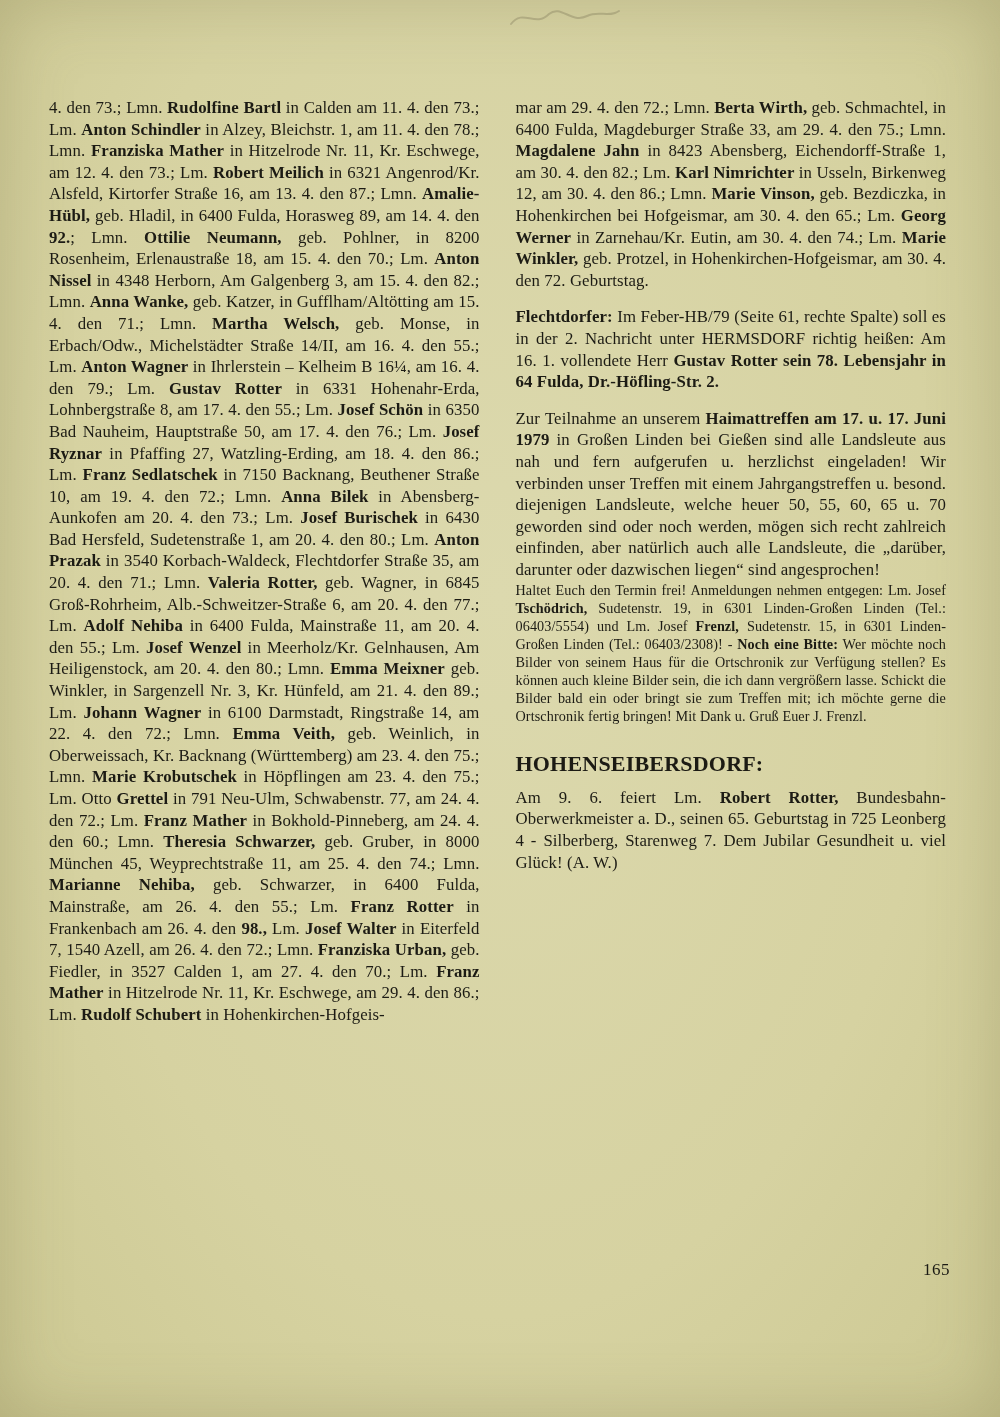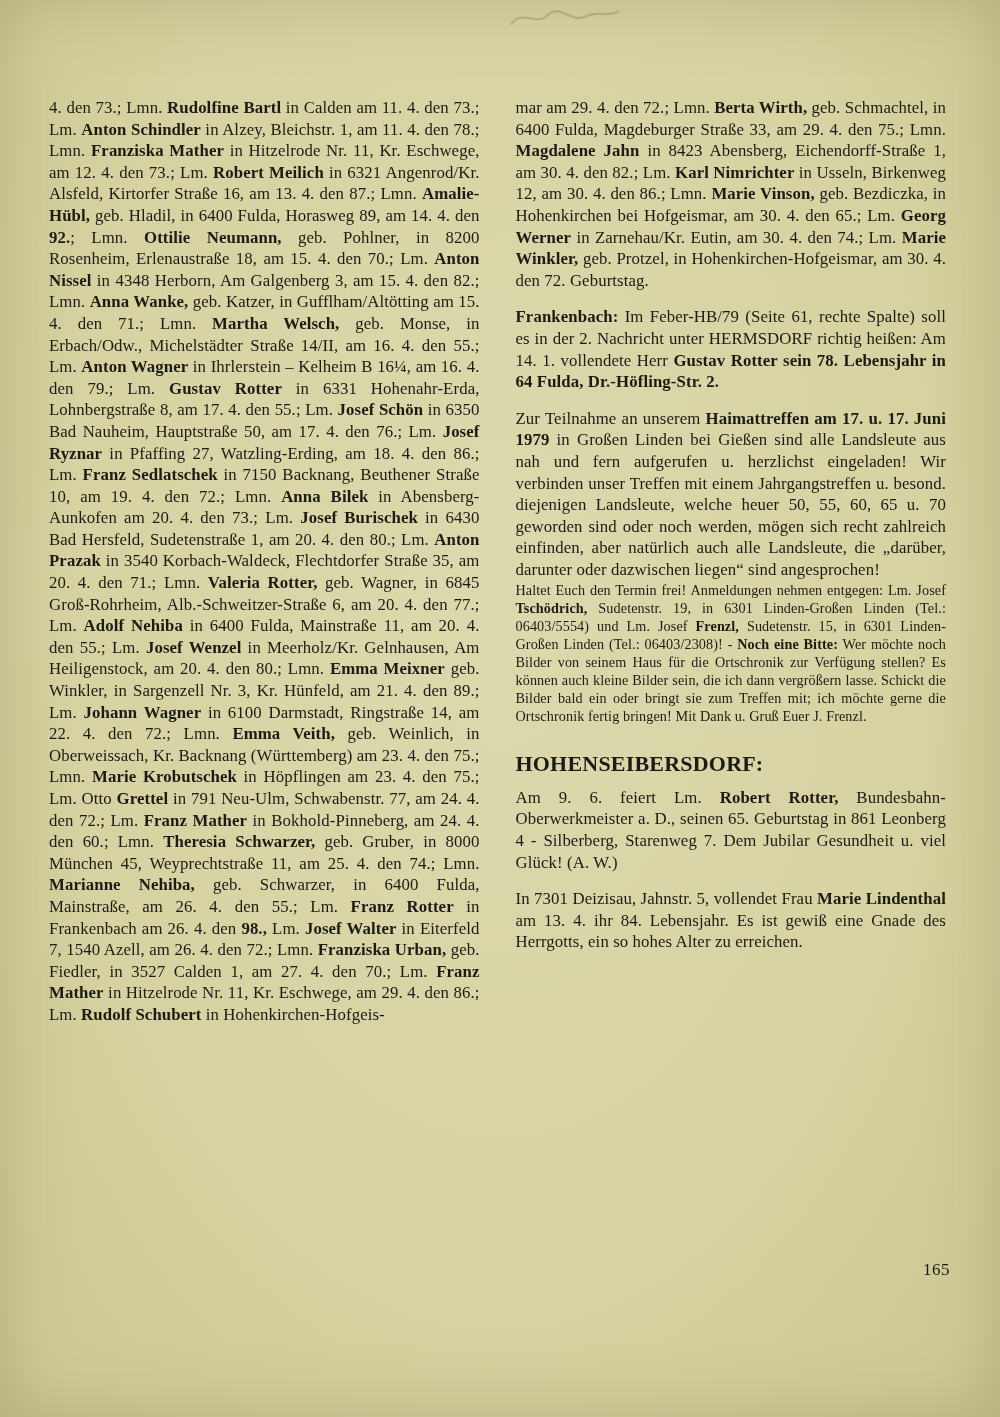--- a/index.html
+++ b/index.html
@@ -57,31 +57,30 @@
   <div class="content">
 
     <div class="col">
       <p class="para"><span>4. den 73.; Lmn. </span><span class="b">Rudolfine Bartl</span><span> in Calden am 11. 4. den 73.; Lm. </span><span class="b">Anton Schindler</span><span> in Alzey, Bleichstr. 1, am 11. 4. den 78.; Lmn. </span><span class="b">Franziska Mather</span><span> in Hitzelrode Nr. 11, Kr. Eschwege, am 12. 4. den 73.; Lm. </span><span class="b">Robert Meilich</span><span> in 6321 Angenrod/Kr. Alsfeld, Kirtorfer Straße 16, am 13. 4. den 87.; Lmn. </span><span class="b">Amalie-Hübl,</span><span> geb. Hladil, in 6400 Fulda, Horasweg 89, am 14. 4. den </span><span class="b">92.</span><span>; Lmn. </span><span class="b">Ottilie Neumann,</span><span> geb. Pohlner, in 8200 Rosenheim, Erlenaustraße 18, am 15. 4. den 70.; Lm. </span><span class="b">Anton Nissel</span><span> in 4348 Herborn, Am Galgenberg 3, am 15. 4. den 82.; Lmn. </span><span class="b">Anna Wanke,</span><span> geb. Katzer, in Gufflham/Altötting am 15. 4. den 71.; Lmn. </span><span class="b">Martha Welsch,</span><span> geb. Monse, in Erbach/Odw., Michelstädter Straße 14/II, am 16. 4. den 55.; Lm. </span><span class="b">Anton Wagner</span><span> in Ihrlerstein – Kelheim B 16¼, am 16. 4. den 79.; Lm. </span><span class="b">Gustav Rotter</span><span> in 6331 Hohenahr-Erda, Lohnbergstraße 8, am 17. 4. den 55.; Lm. </span><span class="b">Josef Schön</span><span> in 6350 Bad Nauheim, Hauptstraße 50, am 17. 4. den 76.; Lm. </span><span class="b">Josef Ryznar</span><span> in Pfaffing 27, Watzling-Erding, am 18. 4. den 86.; Lm. </span><span class="b">Franz Sedlatschek</span><span> in 7150 Backnang, Beuthener Straße 10, am 19. 4. den 72.; Lmn. </span><span class="b">Anna Bilek</span><span> in Abensberg-Aunkofen am 20. 4. den 73.; Lm. </span><span class="b">Josef Burischek</span><span> in 6430 Bad Hersfeld, Sudetenstraße 1, am 20. 4. den 80.; Lm. </span><span class="b">Anton Prazak</span><span> in 3540 Korbach-Waldeck, Flechtdorfer Straße 35, am 20. 4. den 71.; Lmn. </span><span class="b">Valeria Rotter,</span><span> geb. Wagner, in 6845 Groß-Rohrheim, Alb.-Schweitzer-Straße 6, am 20. 4. den 77.; Lm. </span><span class="b">Adolf Nehiba</span><span> in 6400 Fulda, Mainstraße 11, am 20. 4. den 55.; Lm. </span><span class="b">Josef Wenzel</span><span> in Meerholz/Kr. Gelnhausen, Am Heiligenstock, am 20. 4. den 80.; Lmn. </span><span class="b">Emma Meixner</span><span> geb. Winkler, in Sargenzell Nr. 3, Kr. Hünfeld, am 21. 4. den 89.; Lm. </span><span class="b">Johann Wagner</span><span> in 6100 Darmstadt, Ringstraße 14, am 22. 4. den 72.; Lmn. </span><span class="b">Emma Veith,</span><span> geb. Weinlich, in Oberweissach, Kr. Backnang (Württemberg) am 23. 4. den 75.; Lmn. </span><span class="b">Marie Krobutschek</span><span> in Höpflingen am 23. 4. den 75.; Lm. Otto </span><span class="b">Grettel</span><span> in 791 Neu-Ulm, Schwabenstr. 77, am 24. 4. den 72.; Lm. </span><span class="b">Franz Mather</span><span> in Bokhold-Pinneberg, am 24. 4. den 60.; Lmn. </span><span class="b">Theresia Schwarzer,</span><span> geb. Gruber, in 8000 München 45, Weyprechtstraße 11, am 25. 4. den 74.; Lmn. </span><span class="b">Marianne Nehiba,</span><span> geb. Schwarzer, in 6400 Fulda, Mainstraße, am 26. 4. den 55.; Lm. </span><span class="b">Franz Rotter</span><span> in Frankenbach am 26. 4. den </span><span class="b">98.,</span><span> Lm. </span><span class="b">Josef Walter</span><span> in Eiterfeld 7, 1540 Azell, am 26. 4. den 72.; Lmn. </span><span class="b">Franziska Urban,</span><span> geb. Fiedler, in 3527 Calden 1, am 27. 4. den 70.; Lm. </span><span class="b">Franz Mather</span><span> in Hitzelrode Nr. 11, Kr. Eschwege, am 29. 4. den 86.; Lm. </span><span class="b">Rudolf Schubert</span><span> in Hohenkirchen-Hofgeis-</span></p>
     </div>
 
     <div class="col">
       <p class="para"><span>mar am 29. 4. den 72.; Lmn. </span><span class="b">Berta Wirth,</span><span> geb. Schmachtel, in 6400 Fulda, Magdeburger Straße 33, am 29. 4. den 75.; Lmn. </span><span class="b">Magdalene Jahn</span><span> in 8423 Abensberg, Eichendorff-Straße 1, am 30. 4. den 82.; Lm. </span><span class="b">Karl Nimrichter</span><span> in Usseln, Birkenweg 12, am 30. 4. den 86.; Lmn. </span><span class="b">Marie Vinson,</span><span> geb. Bezdiczka, in Hohenkirchen bei Hofgeismar, am 30. 4. den 65.; Lm. </span><span class="b">Georg Werner</span><span> in Zarnehau/Kr. Eutin, am 30. 4. den 74.; Lm. </span><span class="b">Marie Winkler,</span><span> geb. Protzel, in Hohenkirchen-Hofgeismar, am 30. 4. den 72. Geburtstag.</span></p>
 
 
-      <p class="para mt14"><span class="b">Frankenbach:</span><span> Im Feber-HB/79 (Seite 61, rechte Spalte) soll es in der 2. Nachricht unter HERMSDORF richtig heißen: Am 14. 1. vollendete Herr </span><span class="b">Gustav Rotter sein 78. Lebensjahr in 64 Fulda, Dr.-Höfling-Str. 2.</span></p>
+      <p class="para mt14"><span class="b">Flechtdorfer:</span><span> Im Feber-HB/79 (Seite 61, rechte Spalte) soll es in der 2. Nachricht unter HERMSDORF richtig heißen: Am 16. 1. vollendete Herr </span><span class="b">Gustav Rotter sein 78. Lebensjahr in 64 Fulda, Dr.-Höfling-Str. 2.</span></p>
 
 
       <p class="para mt14"><span>Zur Teilnahme an unserem </span><span class="b">Haimattreffen am 17. u. 17. Juni 1979</span><span> in Großen Linden bei Gießen sind alle Landsleute aus nah und fern aufgerufen u. herzlichst eingeladen! Wir verbinden unser Treffen mit einem Jahrgangstreffen u. besond. diejenigen Landsleute, welche heuer 50, 55, 60, 65 u. 70 geworden sind oder noch werden, mögen sich recht zahlreich einfinden, aber natürlich auch alle Landsleute, die „darüber, darunter oder dazwischen liegen“ sind angesprochen!</span></p>
 
       <p class="para small mt2"><span>Haltet Euch den Termin frei! Anmeldungen nehmen entgegen: Lm. Josef </span><span class="b">Tschödrich,</span><span> Sudetenstr. 19, in 6301 Linden-Großen Linden (Tel.: 06403/5554) und Lm. Josef </span><span class="b">Frenzl,</span><span> Sudetenstr. 15, in 6301 Linden-Großen Linden (Tel.: 06403/2308)! - </span><span class="b">Noch eine Bitte:</span><span> Wer möchte noch Bilder von seinem Haus für die Ortschronik zur Verfügung stellen? Es können auch kleine Bilder sein, die ich dann vergrößern lasse. Schickt die Bilder bald ein oder bringt sie zum Treffen mit; ich möchte gerne die Ortschronik fertig bringen! Mit Dank u. Gruß Euer J. Frenzl.</span></p>
 
       <h3 class="heading mt26">HOHENSEIBERSDORF:</h3>
 
-      <p class="para mt12"><span>Am 9. 6. feiert Lm. </span><span class="b">Robert Rotter,</span><span> Bundesbahn-Oberwerkmeister a. D., seinen 65. Geburtstag in 861 Leonberg 4 - Silberberg, Starenweg 7. Dem Jubilar Gesundheit u. viel Glück! (A. W.)</span></p>
+      <p class="para mt12"><span>Am 9. 6. feiert Lm. </span><span class="b">Robert Rotter,</span><span> Bundesbahn-Oberwerkmeister a. D., seinen 65. Geburtstag in 725 Leonberg 4 - Silberberg, Starenweg 7. Dem Jubilar Gesundheit u. viel Glück! (A. W.)</span></p>
 
-      <p class="para mt14"><span>In 7301 Deizisau, Jahnstr. 5, vollendet Frau </span><span class="b">Marie Lindenthal</span><span> am 13. 4. ihr 84. Lebensjahr. Es ist gewiß eine Gnade des Herrgotts, ein so hohes Alter zu erreichen.</span></p>
     </div>
 
   </div>
 
   <div class="page-number">165</div>
 
 </div>
 
 </body></html>

